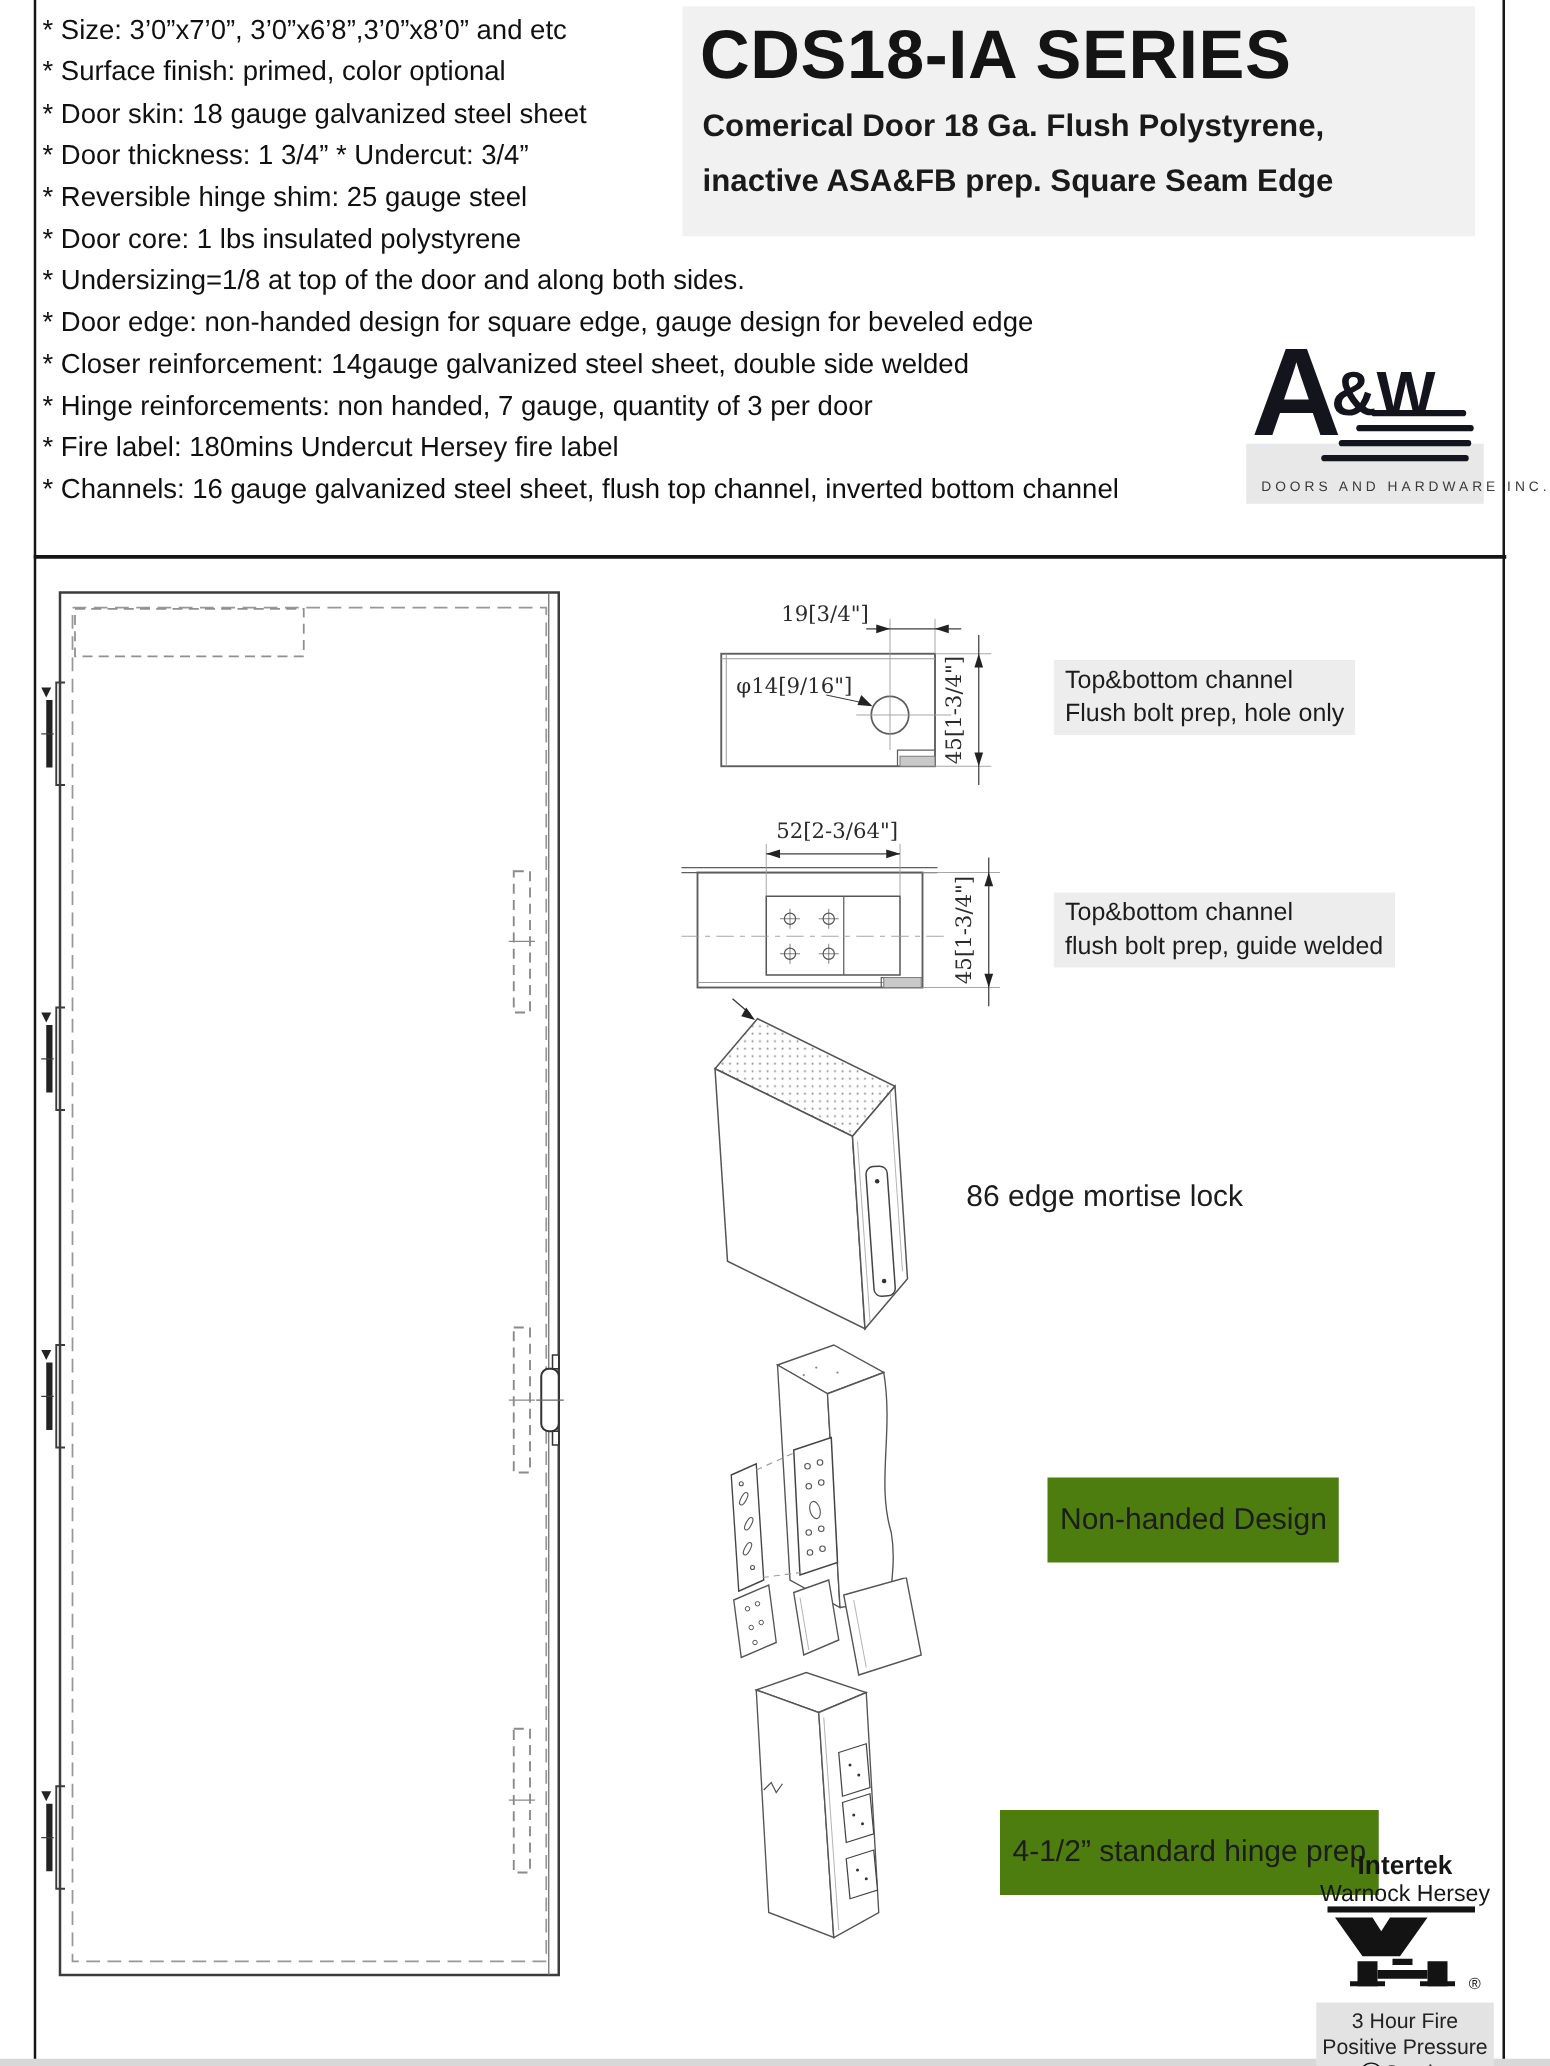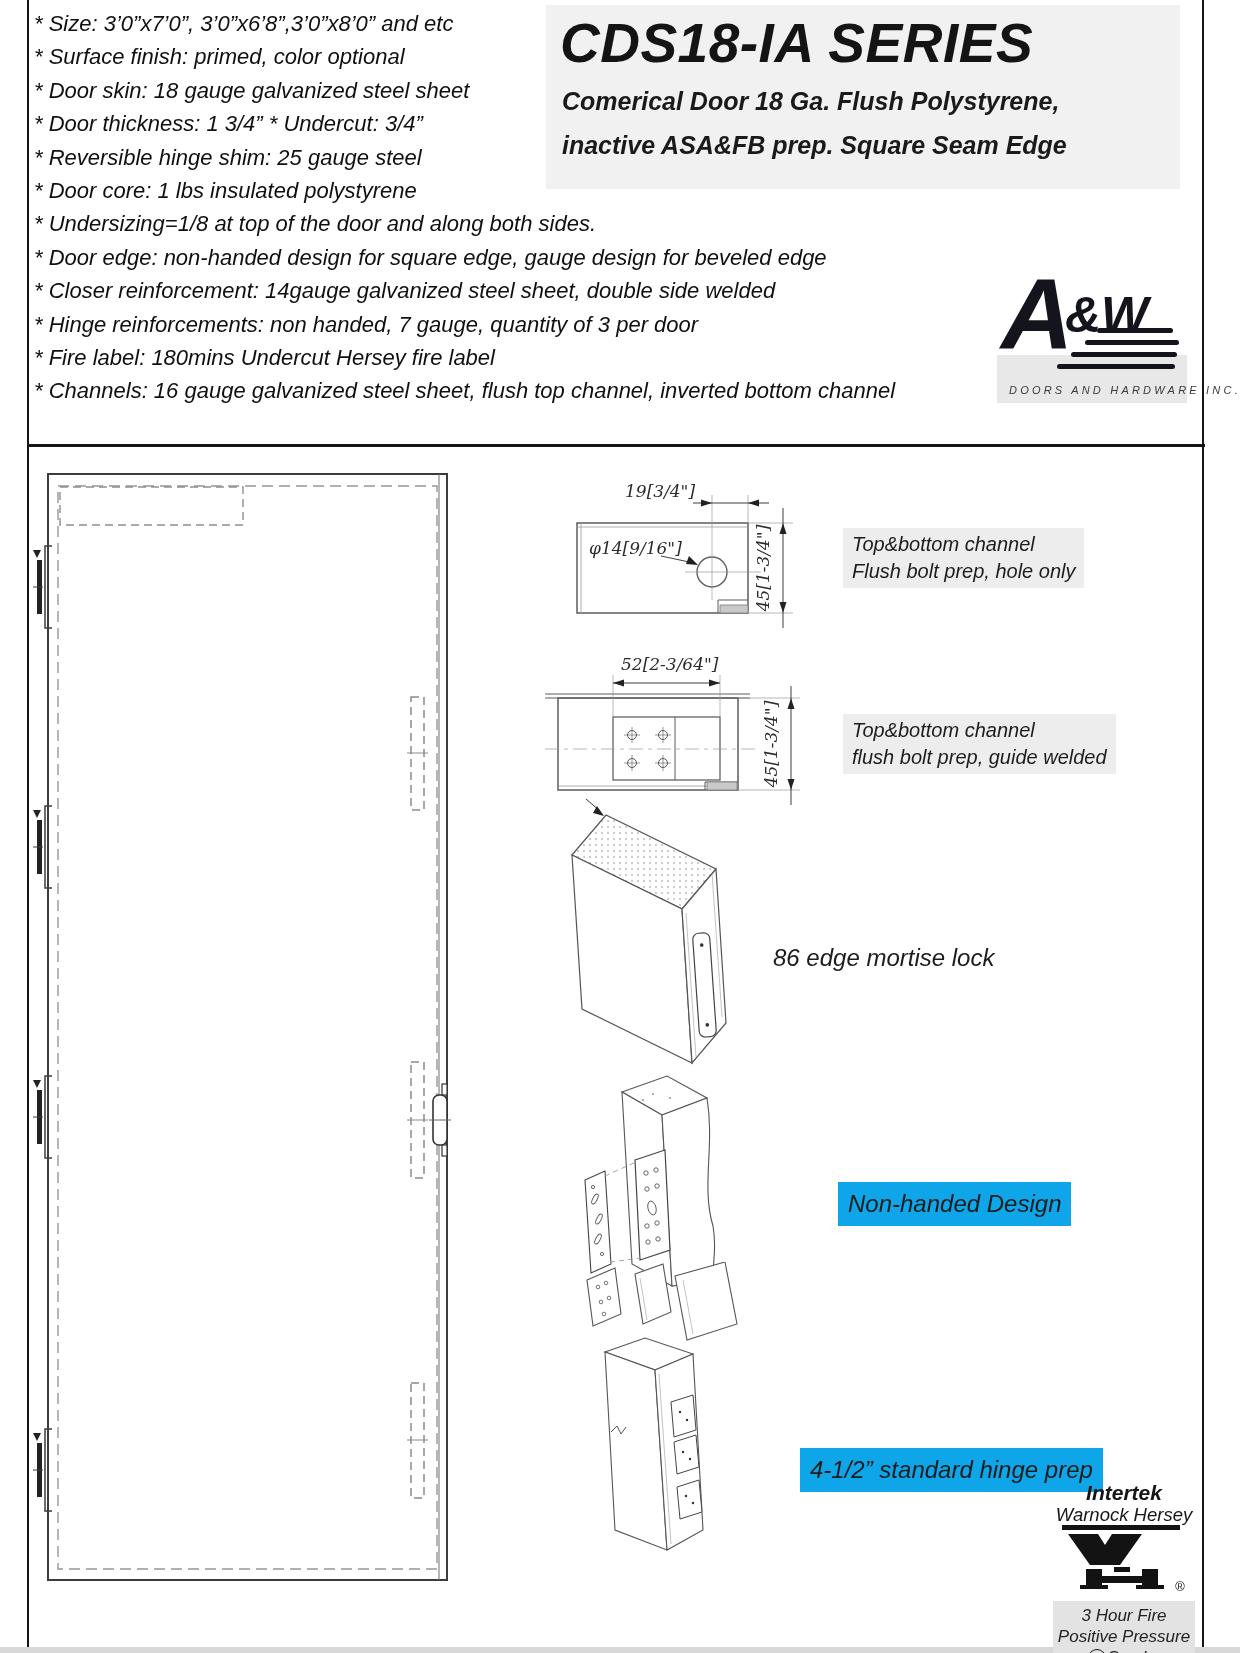--- a/index.html
+++ b/index.html
@@ -1,17 +1,17 @@
 <!DOCTYPE html>
 <html><head>
 <meta charset="utf-8">
 <style>
   html,body{margin:0;padding:0;background:#fff;}
   .page{position:relative;width:1240px;height:1653px;background:#ffffff;overflow:hidden;
-        font-family:"Liberation Sans",sans-serif;color:#111;font-style:italic;}
+        font-family:"Liberation Sans",sans-serif;color:#111;}
   .abs{position:absolute;}
   
   .vline{position:absolute;top:0;width:2px;height:1650px;background:#151515;}
   .sep{position:absolute;left:27px;top:444px;width:1178px;height:3px;background:#151515;}
   .bottom-strip{position:absolute;left:0;top:1647px;width:1240px;height:6px;background:#d8d8d8;}
   
   .spec-list{position:absolute;left:34px;top:7px;width:1160px;}
   .spec-line{font-size:22px;line-height:33.4px;white-space:nowrap;color:#101010;}
   
   .title-block{position:absolute;left:546px;top:5px;width:634px;height:184px;background:#f1f1f1;}
@@ -21,21 +21,21 @@
   
   .aw-logo{position:absolute;left:995px;top:268px;width:196px;height:140px;}
   .aw-band{position:absolute;left:2px;top:87px;width:190px;height:48px;background:#e8e8e8;}
   .aw-a{position:absolute;left:6px;top:-4px;font-size:100px;line-height:100px;font-weight:900;color:#14141d;}
   .aw-w{position:absolute;left:70px;top:22px;font-size:50px;line-height:50px;font-weight:900;color:#14141d;}
   .aw-line{position:absolute;height:5px;background:#14141d;border-radius:3px;}
   .aw-tag{position:absolute;left:14px;top:116px;font-size:11px;letter-spacing:3.2px;color:#3a3a3a;white-space:nowrap;}
   
   .dwg-label{position:absolute;font-size:20px;line-height:27px;color:#1c1c1c;background:#ededed;padding:3px 9px;white-space:nowrap;}
   .iso-label{position:absolute;font-size:24px;color:#1c1c1c;white-space:nowrap;}
-  .iso-label.shaded{background:#0ea5e9;padding:8px 10px;}
+  .iso-label.shaded{background:#4d7c0f;padding:20px 10px;}
   
   svg text.cad{font-family:"DejaVu Serif",serif;font-size:17px;fill:#2b2b2b;}
   
   .cert{position:absolute;left:1053px;top:1482px;width:142px;text-align:center;}
   .cert-brand{font-size:21px;font-weight:700;color:#161616;line-height:22px;}
   .cert-agency{font-size:18.5px;color:#161616;line-height:21px;text-align:center;}
   .cert-gray{background:#e3e3e3;margin-top:2px;padding:4px 2px 6px 2px;}
   .cert-gray div{font-size:17px;line-height:21px;color:#222;}
   .smoke-row{display:flex;align-items:center;justify-content:center;gap:2px;}
   .circle-s{display:inline-flex;align-items:center;justify-content:center;width:16px;height:16px;

